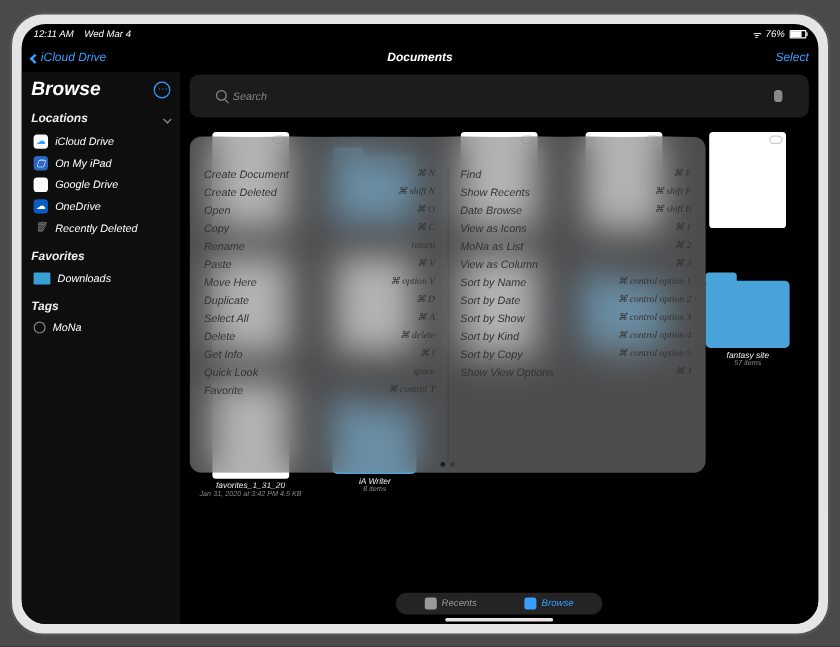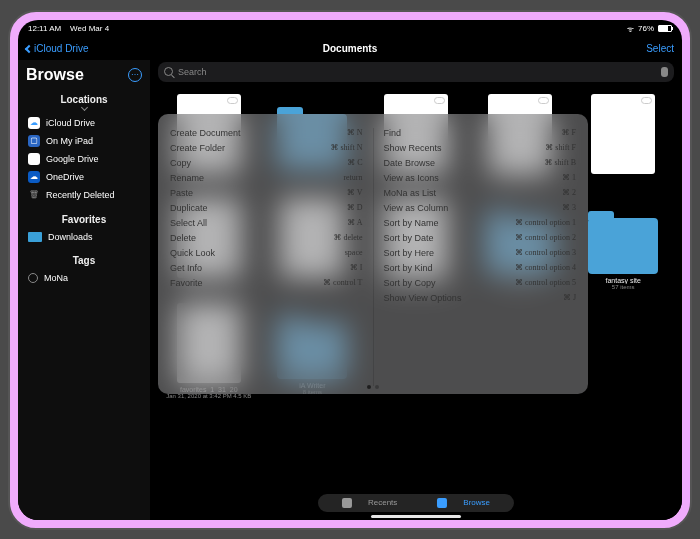--- a/index.html
+++ b/index.html
@@ -1,81 +1,81 @@
 <!DOCTYPE html>
 <html><head>
 <meta charset="utf-8">
 <style>
   * { margin: 0; padding: 0; box-sizing: border-box; font-family: -apple-system, "SF Pro Text", "Helvetica Neue", Arial, sans-serif; }
   body { background: #4a4a4a; display: flex; justify-content: center; align-items: center; width: 700px; height: 539px; }
-  .device { width: 684px; height: 520px; background: #f0abfc; border-radius: 28px; padding: 8px; border: 2px solid #555; position: relative; }
+  .device { width: 684px; height: 520px; background: #e5e5e5; border-radius: 28px; padding: 8px; border: 2px solid #555; position: relative; font-style: italic; }
   .screen { width: 100%; height: 100%; background: #000; border-radius: 20px; overflow: hidden; position: relative; display: flex; flex-direction: column; }
   .status-bar { height: 18px; display: flex; align-items: center; padding: 0 10px; color: #fff; font-size: 8px; }
   .status-left { flex: 0 0 auto; }
   .status-right { margin-left: auto; display: flex; align-items: center; gap: 4px; }
   .battery { display: inline-block; width: 14px; height: 7px; border: 1px solid #fff; border-radius: 1px; position: relative; }
   .battery::after { content: ''; position: absolute; right: -2px; top: 1px; width: 1px; height: 3px; background: #fff; }
   .battery-fill { display: block; background: #fff; height: 100%; width: 76%; }
 
   .top-bar { height: 22px; display: flex; align-items: center; padding: 0 8px; color: #fff; font-size: 10px; position: relative; }
   .back { color: #3a9dff; display: flex; align-items: center; gap: 2px; }
   .back-chevron { width: 6px; height: 6px; border-left: 2px solid #3a9dff; border-bottom: 2px solid #3a9dff; transform: rotate(45deg); }
   .top-title { position: absolute; left: 50%; transform: translateX(-50%); font-weight: 600; }
   .select-btn { margin-left: auto; color: #3a9dff; }
 
   .content { flex: 1; display: flex; overflow: hidden; position: relative; }
 
   .sidebar { width: 132px; background: #0e0e0e; color: #fff; padding: 6px 8px; display: flex; flex-direction: column; font-size: 9px; }
   .sidebar-head { display: flex; align-items: center; justify-content: space-between; }
   .sidebar-head h1 { font-size: 16px; font-weight: 700; }
   .ellipsis-icon { width: 14px; height: 14px; border: 1px solid #3a9dff; border-radius: 50%; display: flex; align-items: center; justify-content: center; color: #3a9dff; font-size: 8px; }
-  .section-hdr { display: flex; justify-content: space-between; align-items: center; font-size: 10px; font-weight: 600; color: #eee; margin-top: 10px; margin-bottom: 4px; flex-direction: column; }
+  .section-hdr { display: flex; justify-content: space-between; align-items: center; font-size: 10px; font-weight: 600; color: #eee; margin-top: 10px; margin-bottom: 4px; }
   .chev { width: 5px; height: 5px; border-right: 1px solid #888; border-bottom: 1px solid #888; transform: rotate(45deg); }
   .sb-item { display: flex; align-items: center; gap: 6px; padding: 3px 2px; border-radius: 4px; }
   .sb-icon { width: 12px; height: 12px; border-radius: 3px; display: inline-flex; align-items: center; justify-content: center; font-size: 8px; }
   .ic-icloud { background: #fff; color: #3a9dff; }
   .ic-ipad { background: #2a66c2; color: #fff; }
   .ic-gdrive { background: #fff; }
   .ic-onedrive { background: #0a5bc4; }
   .ic-trash { color: #888; }
   .ic-folder { width: 14px; height: 10px; background: #3aa0d8; border-radius: 1px; }
   .ic-tag { width: 10px; height: 10px; border: 1px solid #888; border-radius: 50%; }
 
   .main { flex: 1; background: #000; display: flex; flex-direction: column; position: relative; }
   .search-wrap { padding: 2px 8px 6px; }
-  .search { background: #1c1c1e; border-radius: 8px; height: 20px; display: flex; align-items: center; padding: 0 6px; gap: 5px; }
+  .search { background: #1c1c1e; border-radius: 8px; height: 36px; display: flex; align-items: center; padding: 0 22px; gap: 5px; }
   .mag { width: 9px; height: 9px; border: 1px solid #888; border-radius: 50%; position: relative; }
   .mag::after { content: ''; position: absolute; width: 4px; height: 1px; background: #888; bottom: -2px; right: -3px; transform: rotate(45deg); }
   .search-text { color: #888; font-size: 9px; flex: 1; }
   .mic { width: 7px; height: 10px; background: #888; border-radius: 3px; }
 
   .grid { flex: 1; padding: 6px 10px; display: grid; grid-template-columns: repeat(5, 1fr); gap: 8px 6px; align-content: start; overflow: hidden; }
   .file { display: flex; flex-direction: column; align-items: center; }
   .thumb { width: 64px; height: 80px; background: #fff; border-radius: 3px; position: relative; }
   .thumb.folder { width: 70px; height: 56px; background: #4aa3d8; border-radius: 4px; margin-top: 20px; position: relative; }
   .thumb.folder::before { content: ''; position: absolute; top: -7px; left: 0; width: 26px; height: 9px; background: #4aa3d8; border-radius: 3px 3px 0 0; }
   .cloud-badge { position: absolute; top: 3px; right: 3px; width: 11px; height: 7px; background: #fff; border: 1px solid #ccc; border-radius: 4px; }
   .fname { font-size: 7px; color: #eee; margin-top: 3px; text-align: center; max-width: 80px; overflow: hidden; text-overflow: ellipsis; white-space: nowrap; }
   .fmeta { font-size: 6px; color: #888; text-align: center; line-height: 1.1; }
 
   .shortcuts-overlay { position: absolute; left: 140px; top: 94px; width: 430px; height: 280px;
     background: rgba(128,128,130,0.6); backdrop-filter: blur(14px); -webkit-backdrop-filter: blur(14px);
-    border-radius: 10px; padding: 14px 12px 8px; display: flex; color: #222; font-size: 9px; }
+    border-radius: 10px; padding: 26px 12px 8px; display: flex; color: #222; font-size: 9px; }
   .sc-col { flex: 1; display: flex; flex-direction: column; gap: 5px; }
   .sc-col:first-child { border-right: 1px solid rgba(0,0,0,0.12); padding-right: 10px; margin-right: 10px; }
   .sc-row { display: flex; justify-content: space-between; align-items: center; }
   .sc-label { color: #333; }
   .sc-key { color: #333; font-size: 8px; }
   .sc-key .cmd { font-family: -apple-system; }
   .pager { position: absolute; bottom: 5px; left: 50%; transform: translateX(-50%); display: flex; gap: 4px; }
   .pager span { width: 4px; height: 4px; border-radius: 50%; background: rgba(0,0,0,0.25); }
   .pager .active { background: rgba(0,0,0,0.6); }
 
   .bottom-tabs { position: absolute; bottom: 8px; left: 50%; transform: translateX(-50%); display: flex; gap: 40px; background: rgba(60,60,60,0.6); padding: 4px 24px; border-radius: 10px; }
-  .tab { display: flex; align-items: center; gap: 16px; font-size: 8px; color: #999; }
+  .tab { display: flex; align-items: center; gap: 4px; font-size: 8px; color: #999; }
   .tab.active { color: #3a9dff; }
   .tab-icon { width: 10px; height: 10px; background: currentColor; border-radius: 2px; }
   .home-ind { position: absolute; bottom: 2px; left: 50%; transform: translateX(-50%); width: 90px; height: 3px; background: #fff; border-radius: 2px; opacity: .9; }
 </style>
 </head>
 <body>
 
 <div class="device">
 <div class="screen">
 
@@ -256,56 +256,64 @@
     </div>
   </div>
 
   <div class="shortcuts-overlay">
     <div class="sc-col" id="sc-left">
           <div class="sc-row">
             <span class="sc-label">Create Document</span>
             <span class="sc-key"><span class="cmd">⌘  N</span></span>
           </div>
           <div class="sc-row">
-            <span class="sc-label">Create Folder</span>
+            <span class="sc-label">Create Deleted</span>
             <span class="sc-key"><span class="cmd">⌘  shift N</span></span>
+          </div>
+          <div class="sc-row">
+            <span class="sc-label">Open</span>
+            <span class="sc-key"><span class="cmd">⌘  O</span></span>
           </div>
           <div class="sc-row">
             <span class="sc-label">Copy</span>
             <span class="sc-key"><span class="cmd">⌘  C</span></span>
           </div>
           <div class="sc-row">
             <span class="sc-label">Rename</span>
             <span class="sc-key"><span class="cmd">return</span></span>
           </div>
           <div class="sc-row">
             <span class="sc-label">Paste</span>
             <span class="sc-key"><span class="cmd">⌘  V</span></span>
           </div>
           <div class="sc-row">
+            <span class="sc-label">Move Here</span>
+            <span class="sc-key"><span class="cmd">⌘  option V</span></span>
+          </div>
+          <div class="sc-row">
             <span class="sc-label">Duplicate</span>
             <span class="sc-key"><span class="cmd">⌘  D</span></span>
           </div>
           <div class="sc-row">
             <span class="sc-label">Select All</span>
             <span class="sc-key"><span class="cmd">⌘  A</span></span>
           </div>
           <div class="sc-row">
             <span class="sc-label">Delete</span>
             <span class="sc-key"><span class="cmd">⌘  delete</span></span>
           </div>
           <div class="sc-row">
+            <span class="sc-label">Get Info</span>
+            <span class="sc-key"><span class="cmd">⌘  I</span></span>
+          </div>
+          <div class="sc-row">
             <span class="sc-label">Quick Look</span>
             <span class="sc-key"><span class="cmd">space</span></span>
           </div>
           <div class="sc-row">
-            <span class="sc-label">Get Info</span>
-            <span class="sc-key"><span class="cmd">⌘  I</span></span>
-          </div>
-          <div class="sc-row">
             <span class="sc-label">Favorite</span>
             <span class="sc-key"><span class="cmd">⌘  control T</span></span>
           </div>
         </div>
     <div class="sc-col" id="sc-right">
           <div class="sc-row">
             <span class="sc-label">Find</span>
             <span class="sc-key"><span class="cmd">⌘  F</span></span>
           </div>
           <div class="sc-row">
@@ -330,21 +338,21 @@
           </div>
           <div class="sc-row">
             <span class="sc-label">Sort by Name</span>
             <span class="sc-key"><span class="cmd">⌘  control option 1</span></span>
           </div>
           <div class="sc-row">
             <span class="sc-label">Sort by Date</span>
             <span class="sc-key"><span class="cmd">⌘  control option 2</span></span>
           </div>
           <div class="sc-row">
-            <span class="sc-label">Sort by Here</span>
+            <span class="sc-label">Sort by Show</span>
             <span class="sc-key"><span class="cmd">⌘  control option 3</span></span>
           </div>
           <div class="sc-row">
             <span class="sc-label">Sort by Kind</span>
             <span class="sc-key"><span class="cmd">⌘  control option 4</span></span>
           </div>
           <div class="sc-row">
             <span class="sc-label">Sort by Copy</span>
             <span class="sc-key"><span class="cmd">⌘  control option 5</span></span>
           </div>

